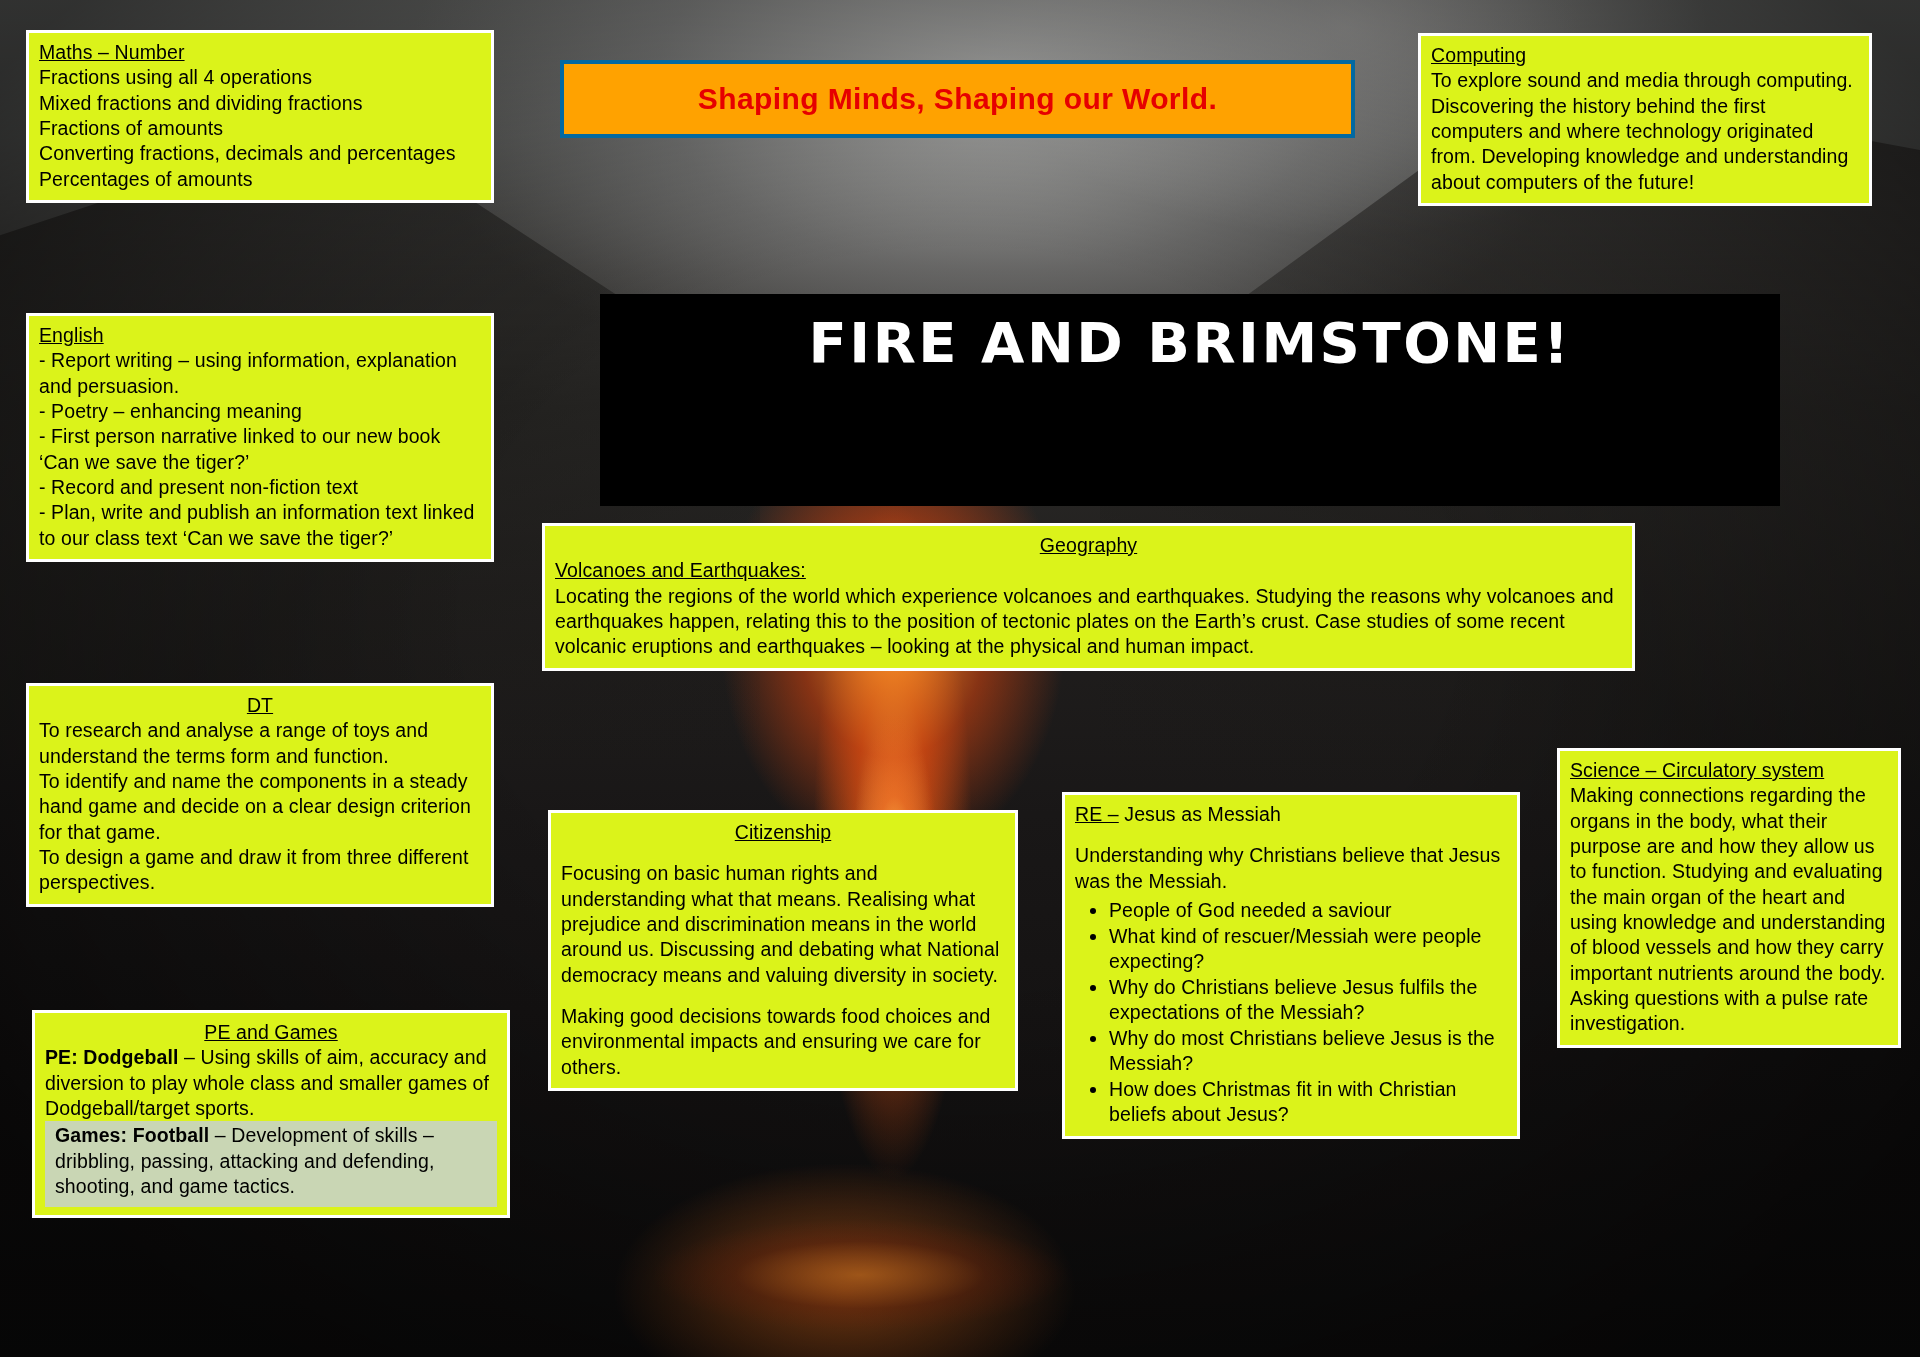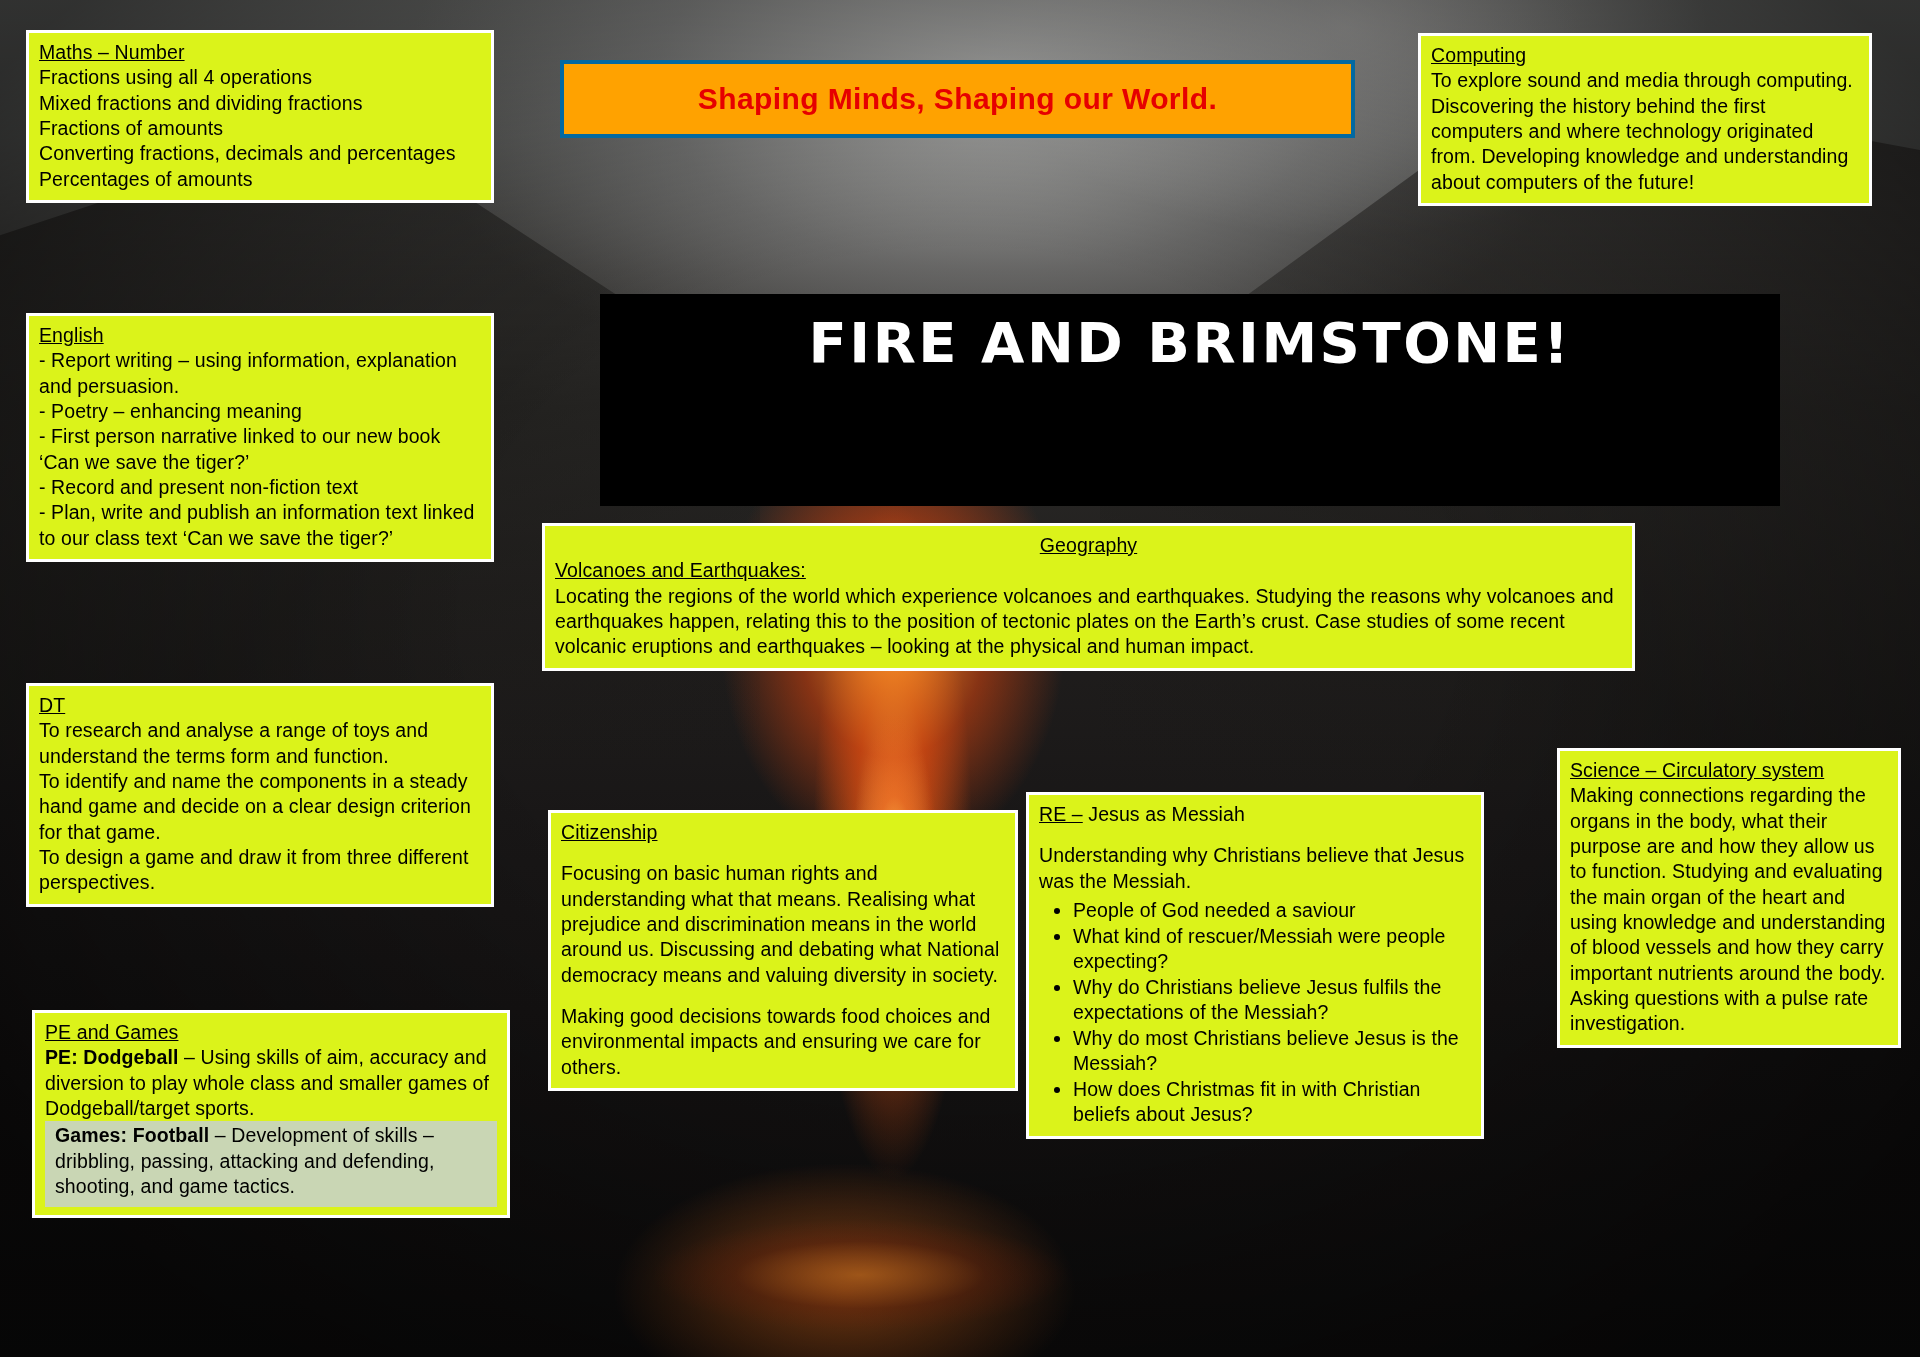--- a/index.html
+++ b/index.html
@@ -85,32 +85,32 @@
     font-size: 19.5px;
     line-height: 1.30;
     padding: 7px 10px 8px 10px;
     letter-spacing: 0.1px;
   }
   .card p { margin: 0; }
   .title-u {
     text-decoration: underline;
     font-weight: 400;
   }
-  .center { }
+  .center { text-align: center; }
   .bold { font-weight: bold; }
 
   
   #card-maths   { left: 26px;  top: 30px;  width: 468px; }
   #card-english { left: 26px;  top: 313px; width: 468px; }
   #card-dt      { left: 26px;  top: 683px; width: 468px; }
   #card-pe      { left: 32px;  top: 1010px; width: 478px; }
   #card-computing { left: 1418px; top: 33px; width: 454px; }
   #card-geography { left: 542px; top: 523px; width: 1093px; }
   #card-citizenship { left: 548px; top: 810px; width: 470px; }
-  #card-re      { left: 1026px; top: 792px; width: 458px; }
+  #card-re      { left: 1062px; top: 792px; width: 458px; }
   #card-science { left: 1557px; top: 748px; width: 344px; }
 
   
   .games-highlight {
     background: #c9d6b4;
     display: block;
     margin: 2px -10px -8px -10px;
     padding: 2px 10px 8px 10px;
   }
 

